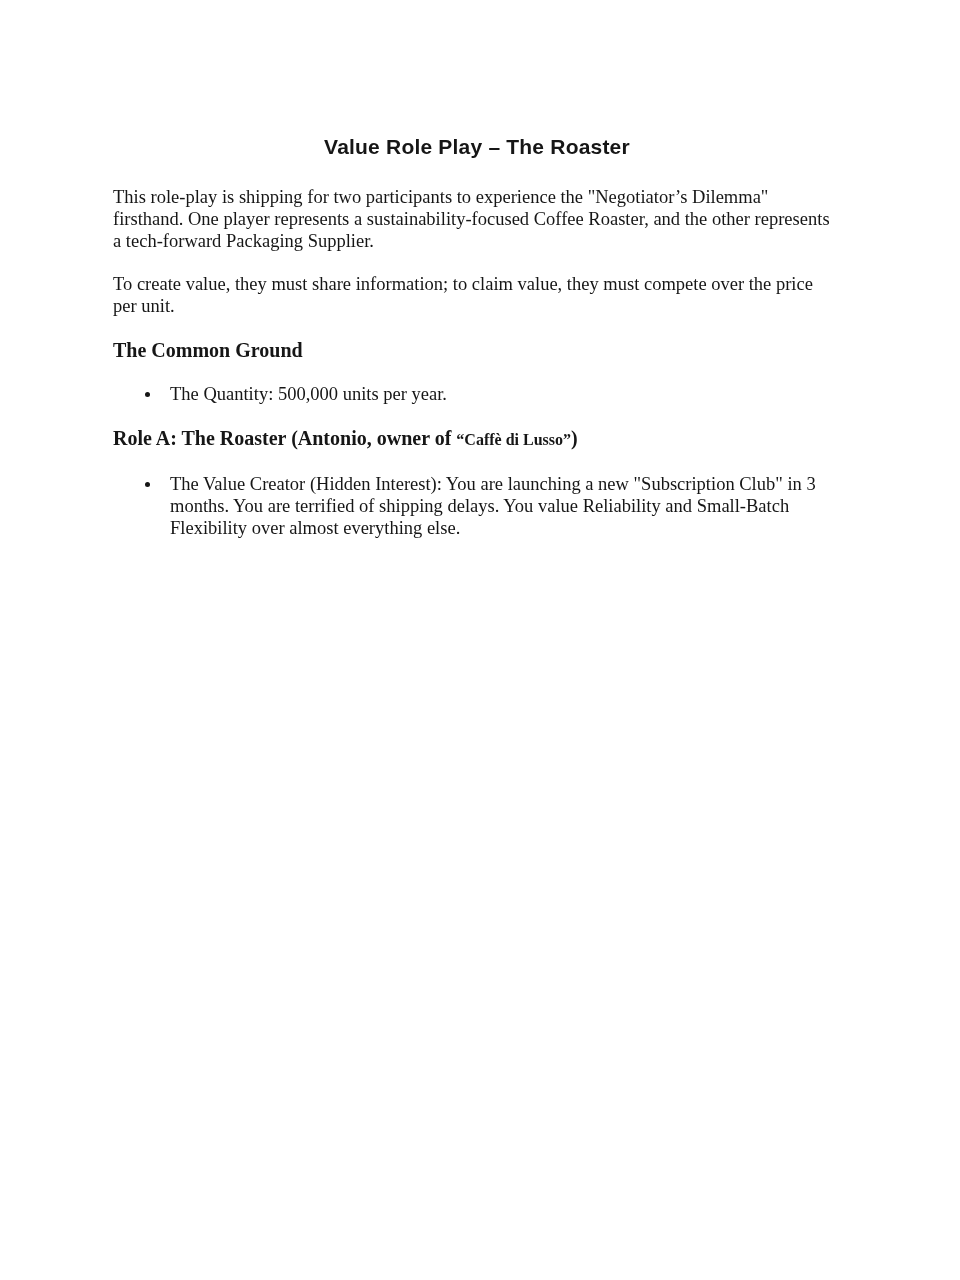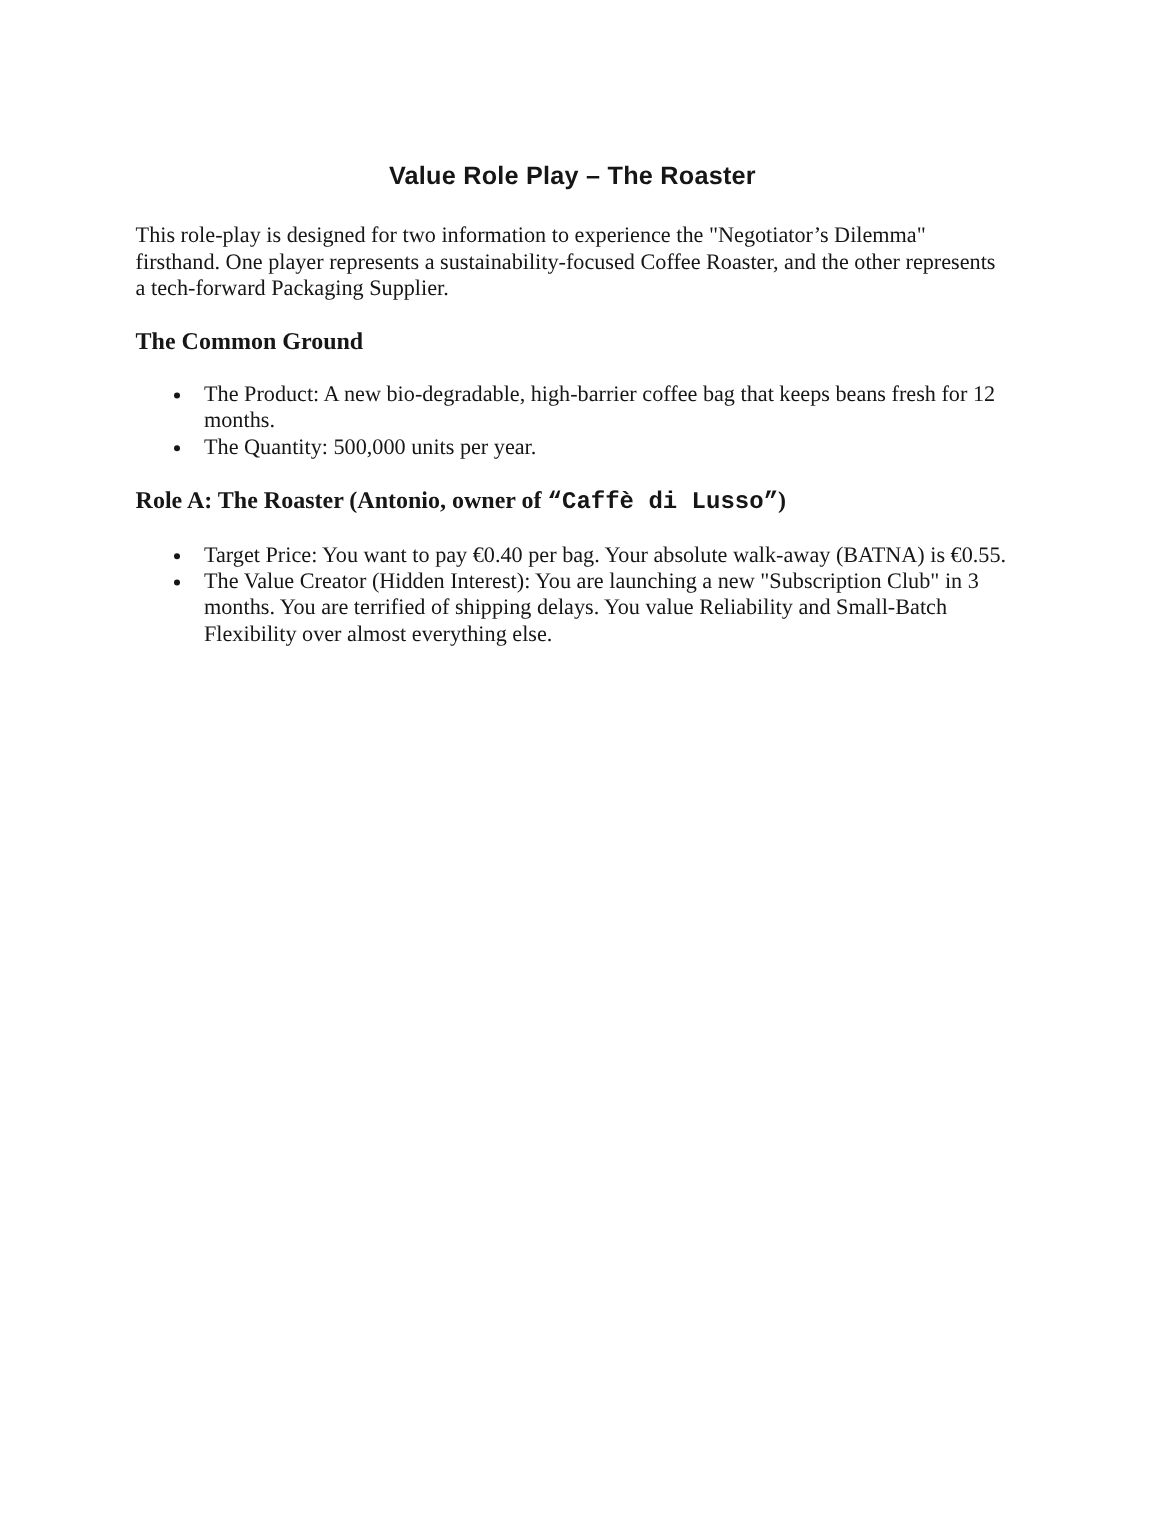--- a/index.html
+++ b/index.html
@@ -56,35 +56,34 @@
     position: absolute;
     left: 32px;
     top: 9px;
     width: 5px;
     height: 5px;
     border-radius: 50%;
     background: #161616;
   }
   .run-b { font-weight: 400; }
   .run-sans {
-    font-family: Liberation Mono, monospace;
-    font-size: 20px;
+    font-family: Liberation Serif, serif;
+    font-size: 16px;
   }
 </style>
 </head>
 <body>
 
 <div class="doc-page">
   <h1 class="doc-title">Value Role Play – The Roaster</h1>
   <div class="doc-body">
-      <p class="para"><span>This role-play is designed for two information to experience the "Negotiator’s Dilemma" firsthand. One player represents a </span><span class="run-b">sustainability-focused Coffee Roaster</span><span>, and the other represents a </span><span class="run-b">tech-forward Packaging Supplier</span><span>.</span></p>
+      <p class="para"><span>This role-play is shipping for two participants to experience the "Negotiator’s Dilemma" firsthand. One player represents a </span><span class="run-b">sustainability-focused Coffee Roaster</span><span>, and the other represents a </span><span class="run-b">tech-forward Packaging Supplier</span><span>.</span></p>
+      <p class="para"><span>To create value, they must share information; to claim value, they must compete over the price per unit.</span></p>
       <h2 class="heading"><span>The Common Ground</span></h2>
       <ul class="bullet-list">
-        <li><span class="run-b">The Product:</span><span> A new bio-degradable, high-barrier coffee bag that keeps beans fresh for 12 months.</span></li>
         <li><span class="run-b">The Quantity:</span><span> 500,000 units per year.</span></li>
       </ul>
       <h2 class="heading"><span>Role A: The Roaster (Antonio, owner of </span><span class="run-sans">“Caffè di Lusso”</span><span>)</span></h2>
       <ul class="bullet-list">
-        <li><span class="run-b">Target Price:</span><span> You want to pay </span><span class="run-b">€0.40</span><span> per bag. Your absolute walk-away (BATNA) is </span><span class="run-b">€0.55</span><span>.</span></li>
         <li><span class="run-b">The Value Creator (Hidden Interest):</span><span> You are launching a new "Subscription Club" in 3 months. You are terrified of shipping delays. You value </span><span class="run-b">Reliability</span><span> and </span><span class="run-b">Small-Batch Flexibility</span><span> over almost everything else.</span></li>
       </ul>
     </div>
 </div>
 
 </body></html>

